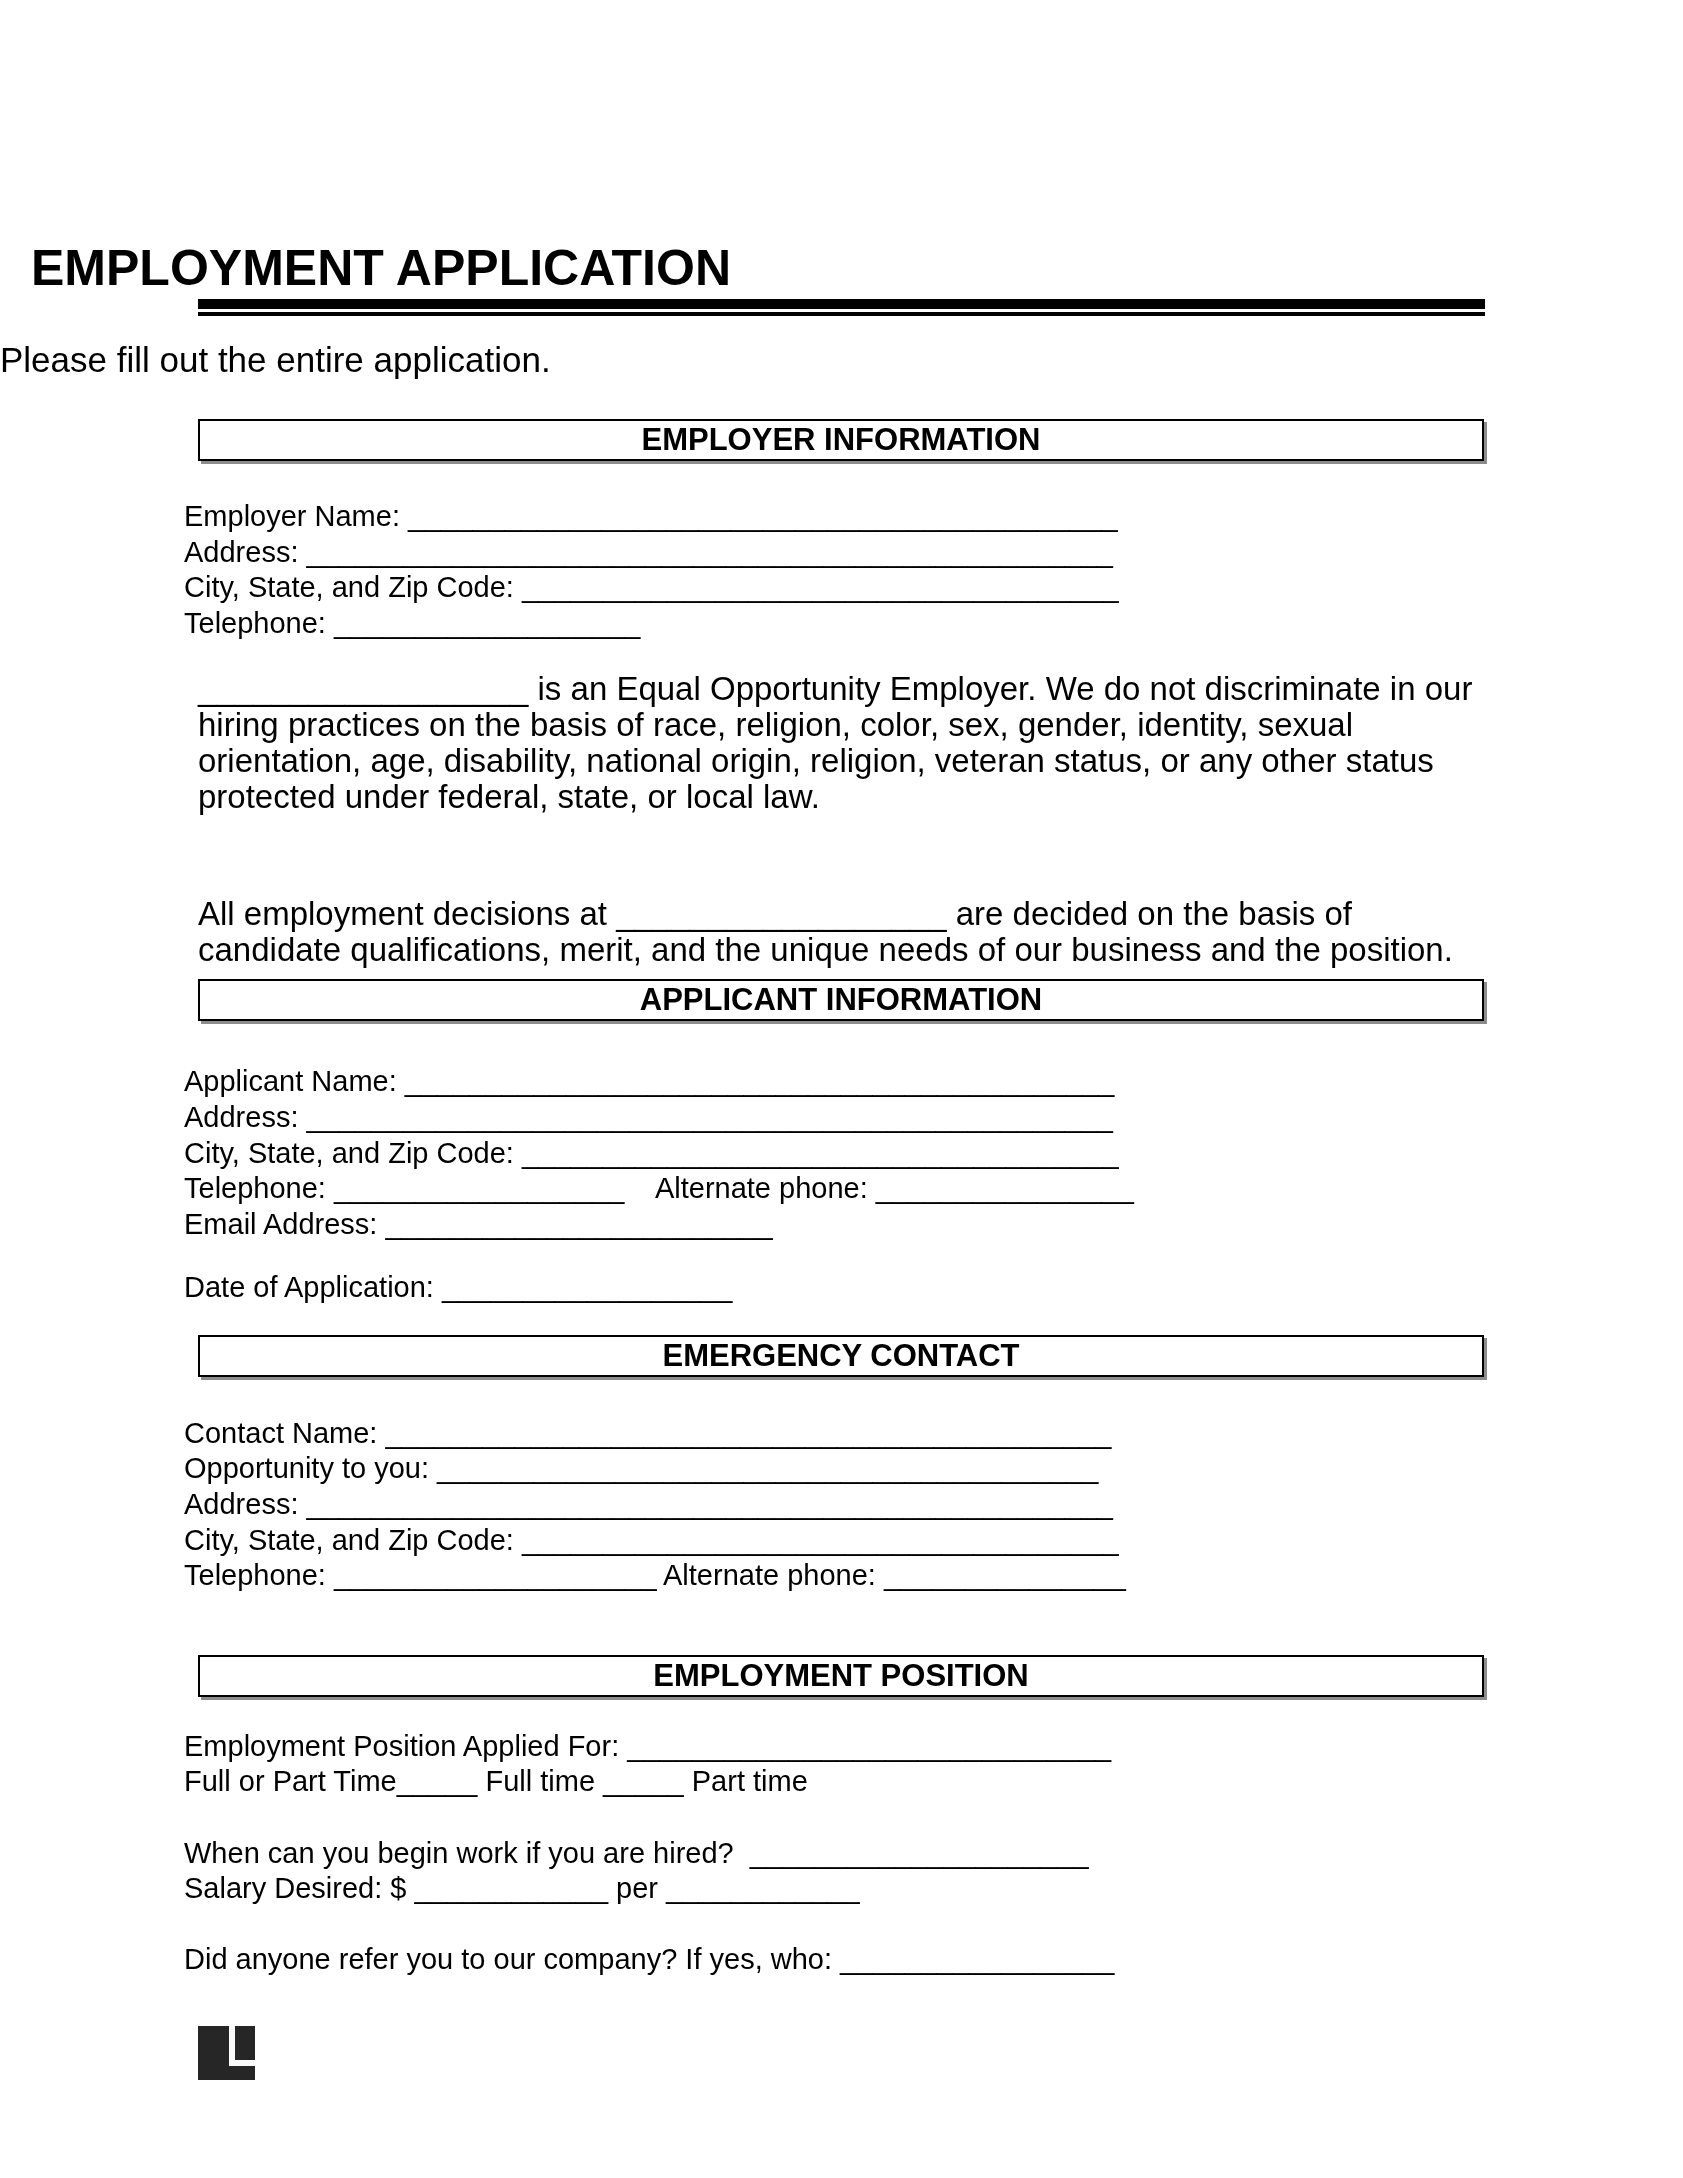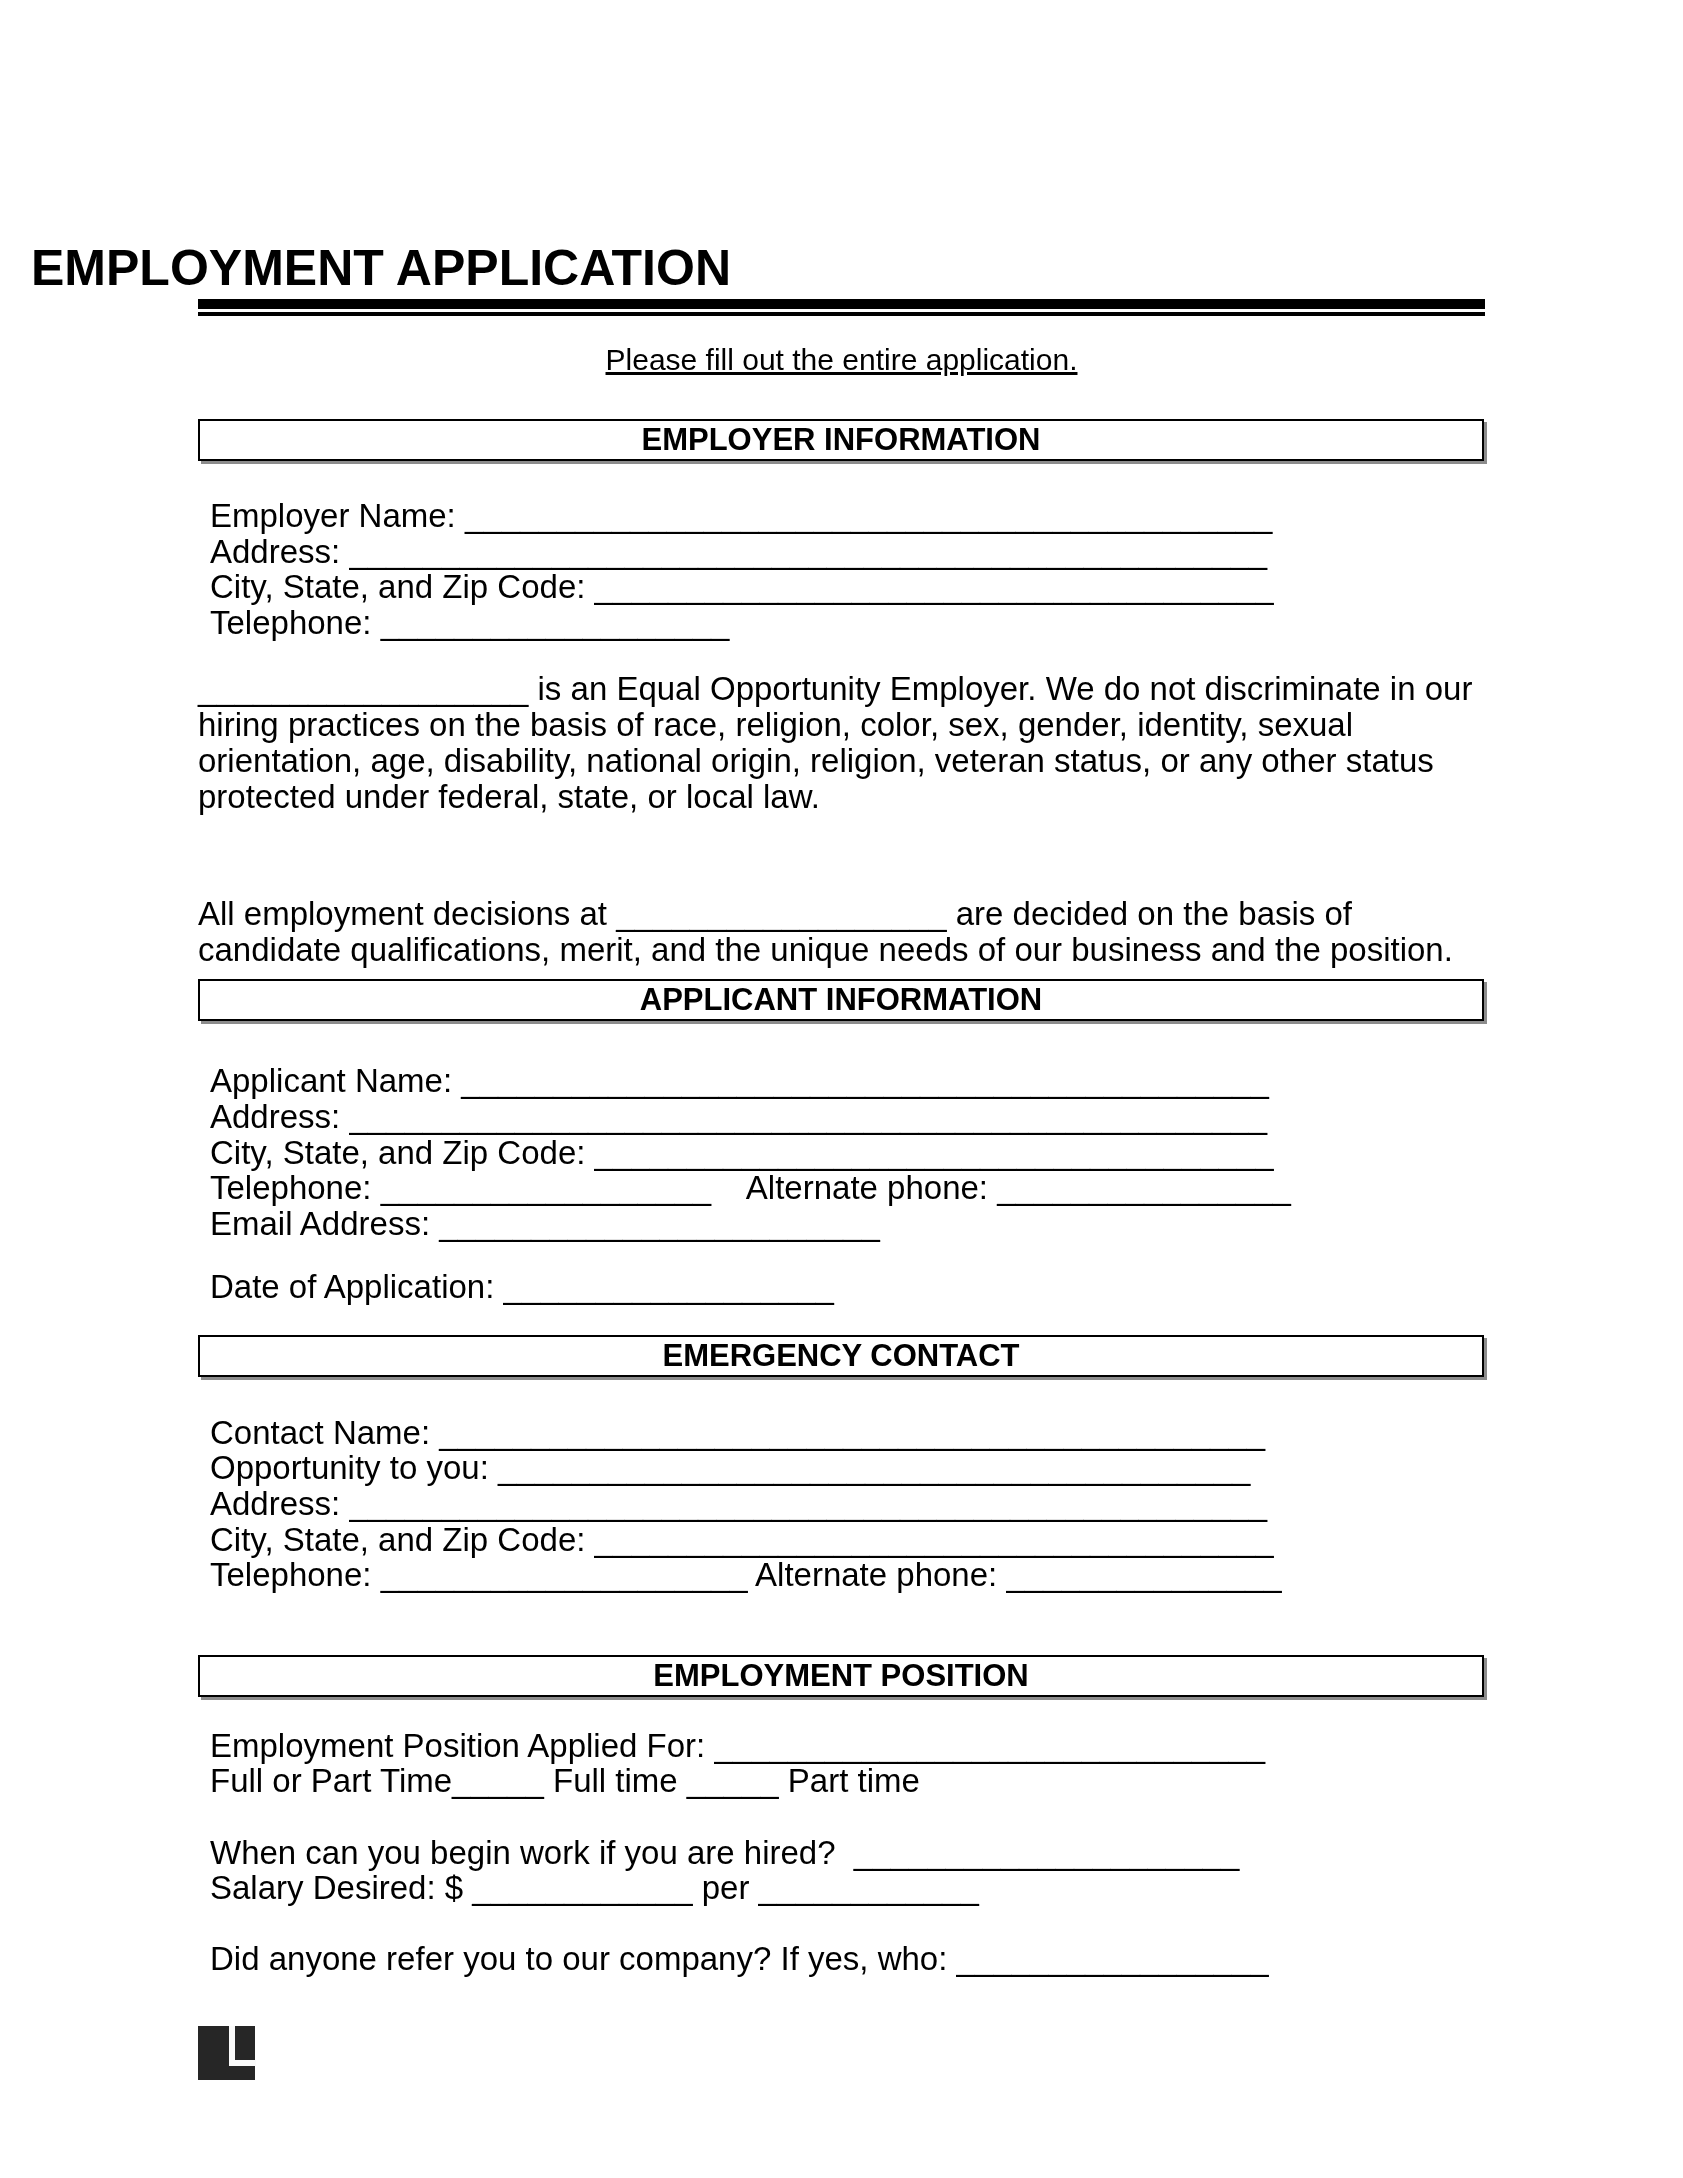--- a/index.html
+++ b/index.html
@@ -9,31 +9,31 @@
   }
   .title {
     position:absolute; top:236px; left:0; width:100%; margin:3px;
     text-align:left; font-size:50px; font-weight:bold; line-height:59px;padding-left:28px;
   }
   .rule { position:absolute; left:198px; width:1287px; background:#000; }
   .rule-thick { top:299px; height:10px; }
   .rule-thin  { top:312px; height:4px; }
   .subtitle {
     position:absolute; top:342px; left:0; width:100%;
-    text-align:center; font-size:30px; line-height:36px;text-decoration:underline;
+    font-size:35px; line-height:36px;
   }
   .section-box {
     position:absolute; left:198px; width:1286px; height:42px;
     box-sizing:border-box; border:2px solid #000; background:#fff;
     box-shadow:3px 3px 0 #8c8c8c;
     text-align:center; font-weight:bold; font-size:31px; line-height:38px;
   }
   .line {
-    position:absolute; left:210px; height:36px;
-    font-size:33px; line-height:36px; white-space:nowrap;
+    position:absolute; left:184px; height:36px;
+    font-size:29px; line-height:36px; white-space:nowrap;
   }
   .line span { white-space:pre; }
   .para {
     position:absolute; left:198px; width:1293px;
     font-size:33px; line-height:36px;
   }
   .para span { white-space:pre-wrap; }
   .logo { position:absolute; left:198px; top:2026px; width:57px; height:54px; background:#262626; }
   .logo .bar-v { position:absolute; left:31px; top:0; width:6px; height:40px; background:#fafafa; }
   .logo .bar-h { position:absolute; left:31px; top:34px; width:27px; height:6px; background:#fafafa; }

